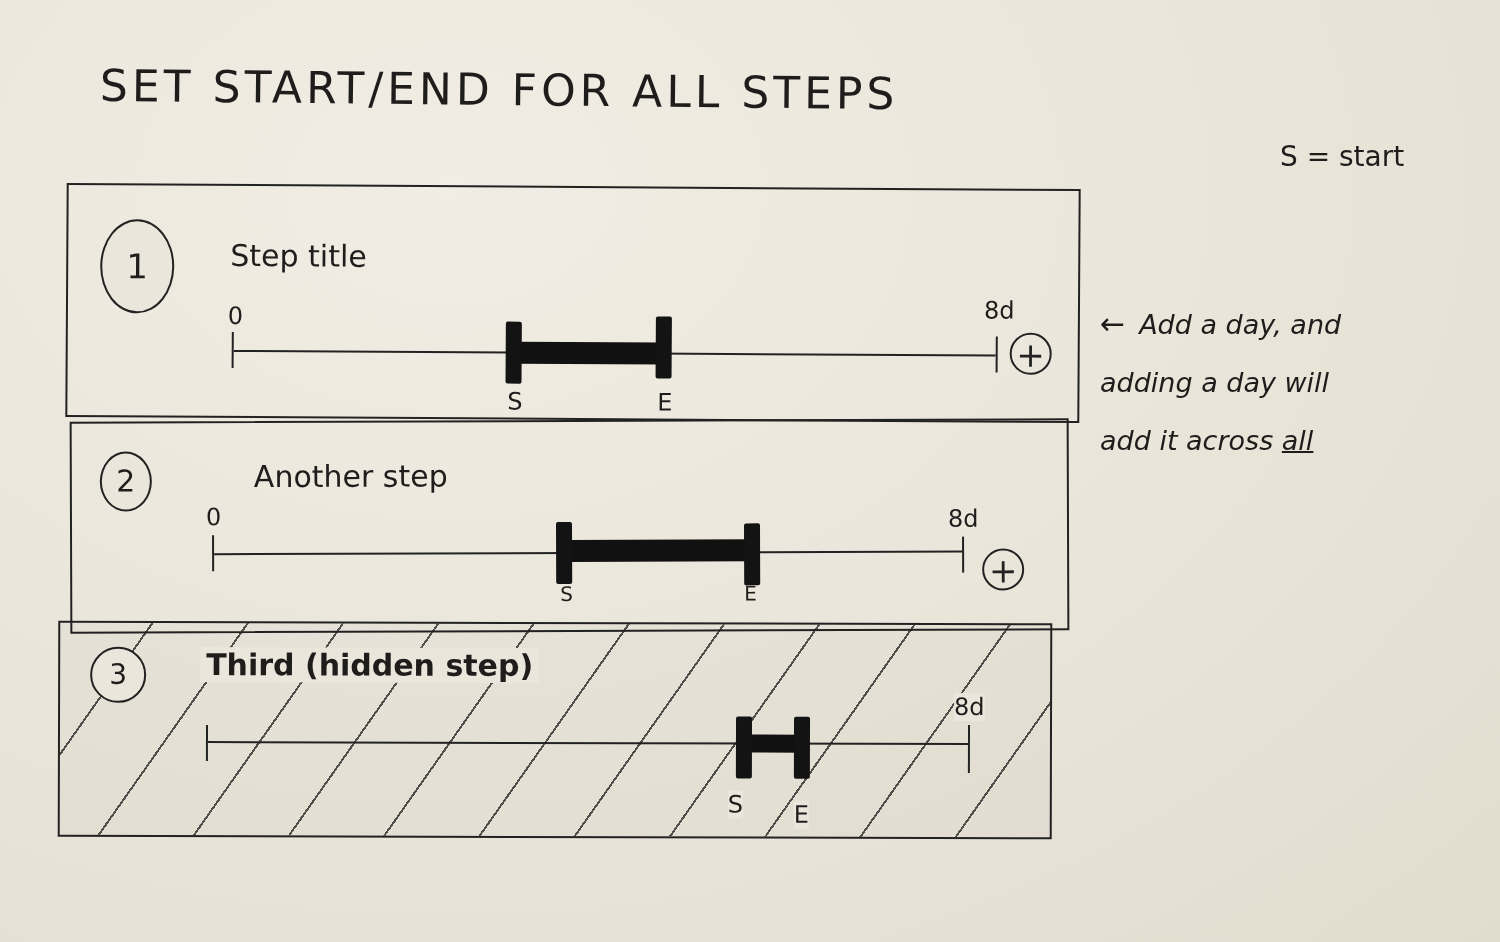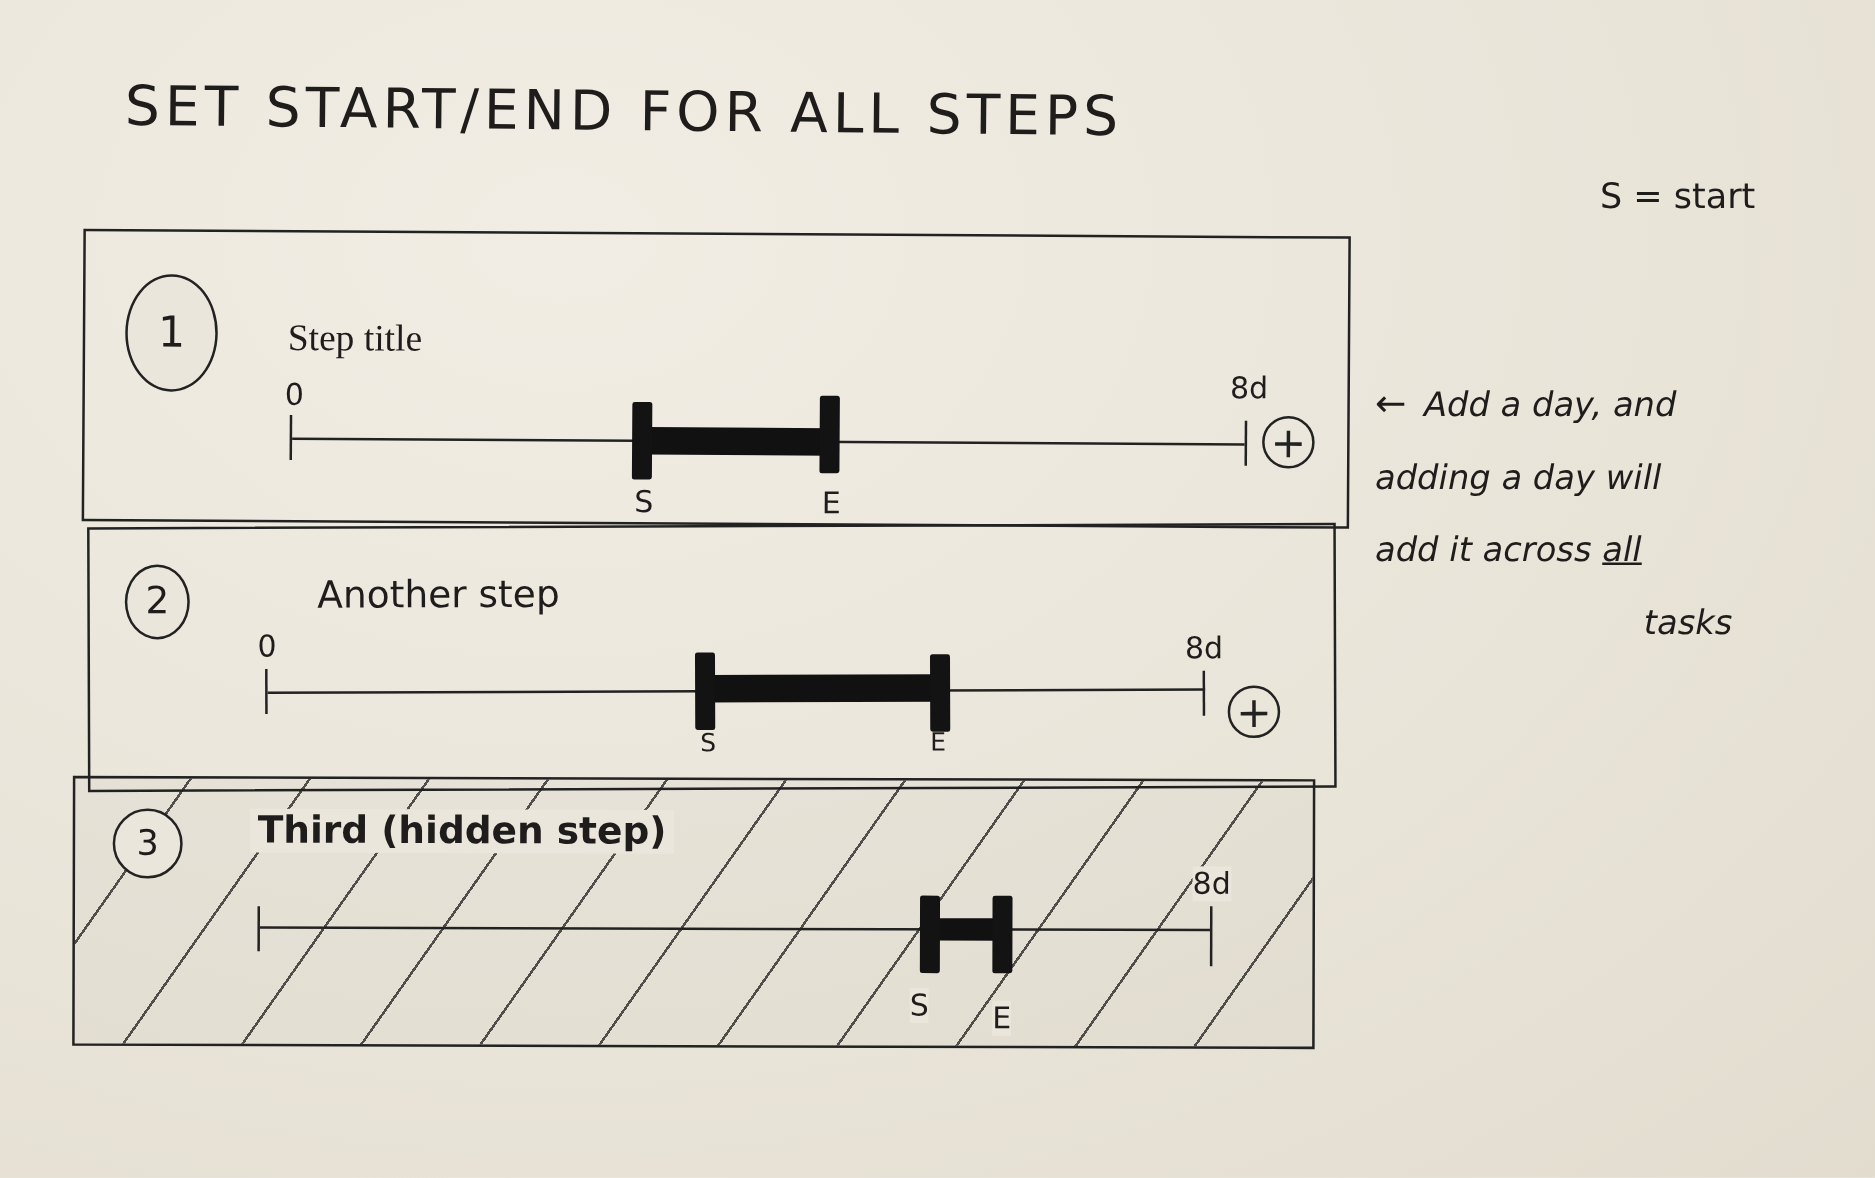--- a/index.html
+++ b/index.html
@@ -64,26 +64,25 @@
 <div class="title hand">SET START/END FOR ALL STEPS</div>
 
 <div class="legend hand">
   <div>S = start</div>
 </div>
 
 <div class="note hand">
   <span class="arrow">←</span><span>Add a day, and</span><br>
   <span>adding a day will</span><br>
   <span>add it across </span><u>all</u><br>
-  <span class="l4">tasks</span>
 </div>
 
 <div class="panel" id="p1">
   <div class="num hand" style="left:32px; top:34px; width:70px; height:90px; line-height:90px;">1</div>
-  <div class="step-title hand" style="left:162px; top:68px;font-family:Liberation Serif, serif;">Step title</div>
+  <div class="step-title hand" style="left:162px; top:52px;">Step title</div>
   <div class="lbl hand" style="left:160px; top:116px;">0</div>
   <div class="lbl hand" style="left:916px; top:106px;">8d</div>
   <div class="tick" style="left:164px; top:146px;"></div>
   <div class="track" style="left:166px; top:164px; width:762px;"></div>
   <div class="tick" style="left:928px; top:146px;"></div>
   <div class="bar" style="left:448px; top:154px; width:150px;"></div>
   <div class="handle" style="left:438px; top:134px;"></div>
   <div class="handle" style="left:588px; top:128px;"></div>
   <div class="lbl hand" style="left:440px; top:200px;">S</div>
   <div class="lbl hand" style="left:590px; top:200px;">E</div>

